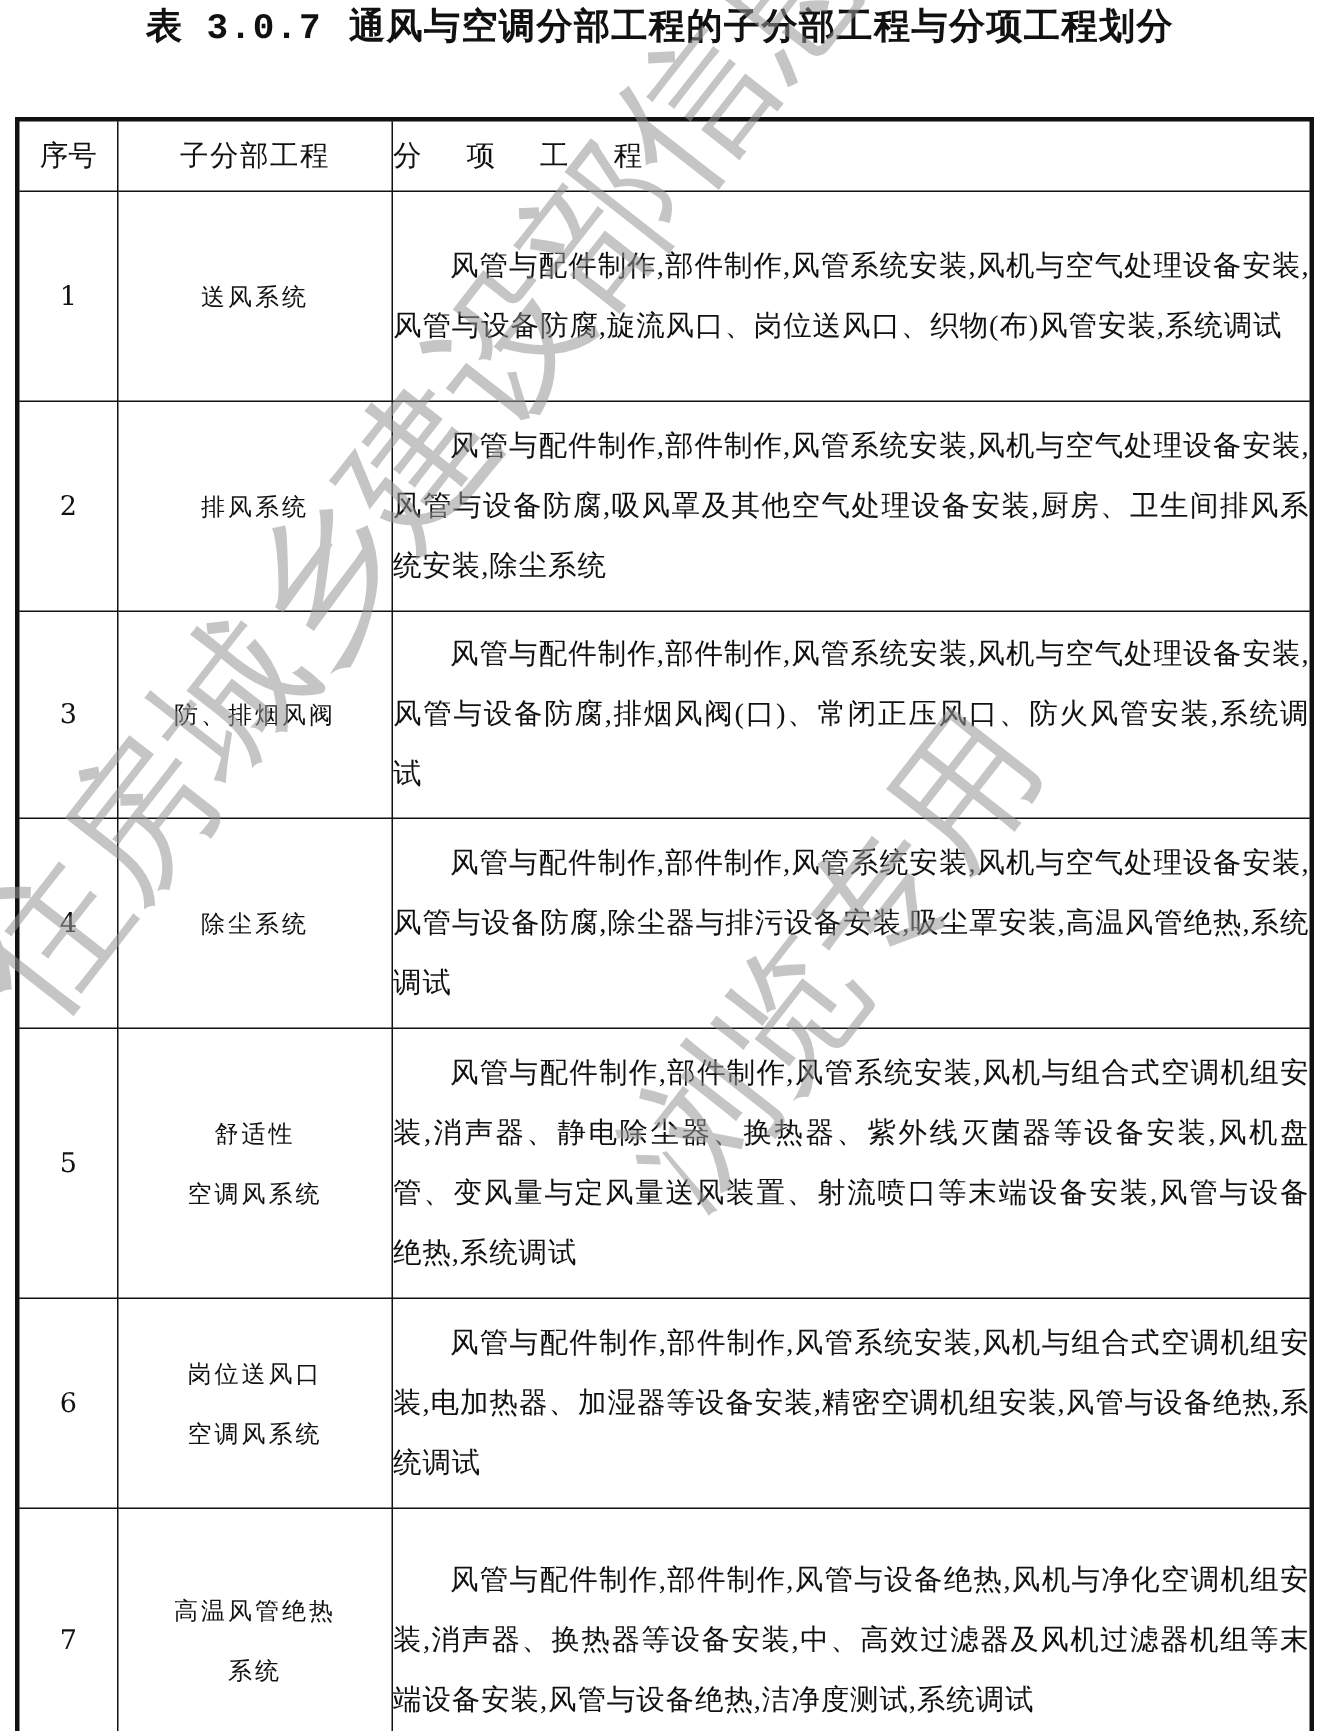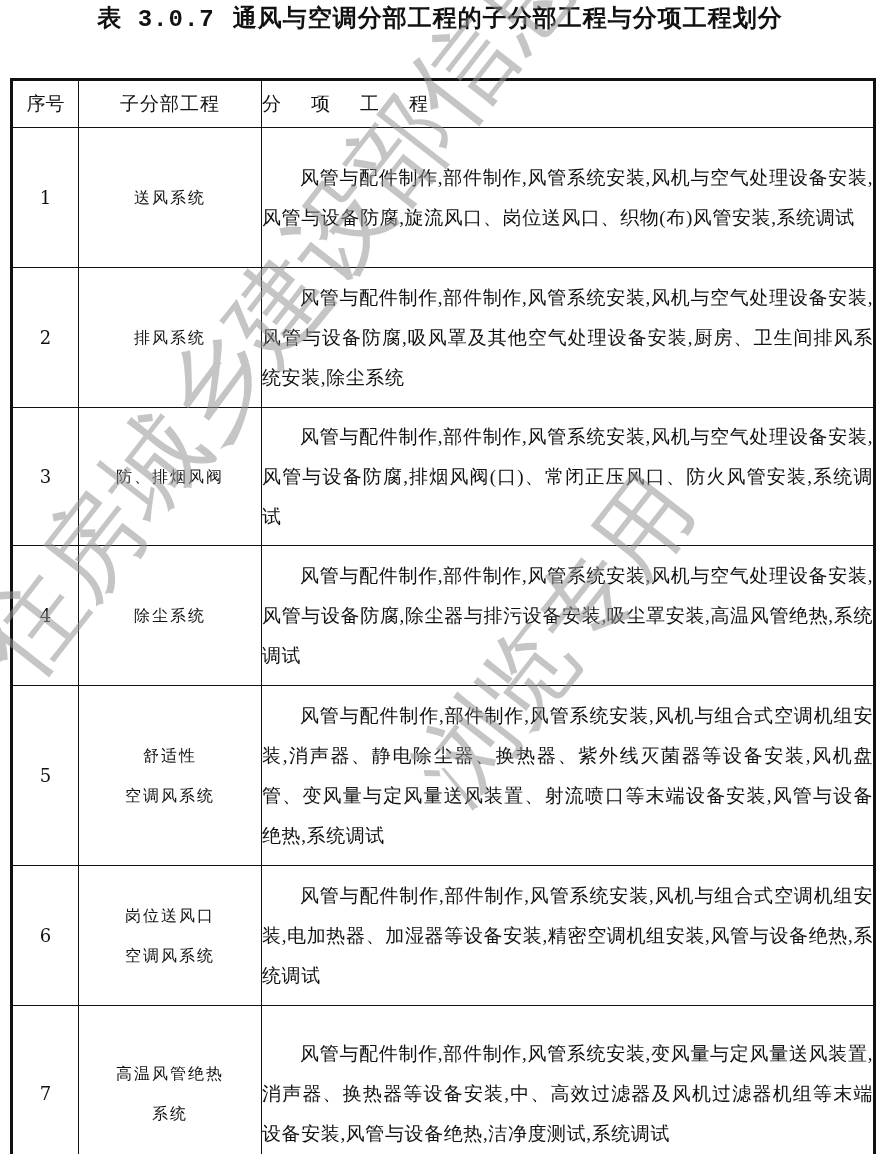--- a/index.html
+++ b/index.html
@@ -122,20 +122,20 @@
           <span class="txt">风管与配件制作,部件制作,风管系统安装,风机与组合式空调机组安装,电加热器、加湿器等设备安装,精密空调机组安装,风管与设备绝热,系统调试</span>
         </td>
     </tr>
     <tr style="height:177px">
       <td class="no">7</td>
       <td class="sub">
           <div>高温风管绝热</div>
           <div>系统</div>
         </td>
       <td class="items">
-          <span class="txt">风管与配件制作,部件制作,风管系统安装,变风量与定风量送风装置,消声器、换热器等设备安装,中、高效过滤器及风机过滤器机组等末端设备安装,风管与设备绝热,洁净度测试,系统调试</span>
+          <span class="txt">风管与配件制作,部件制作,风管与设备绝热,风机与净化空调机组安装,消声器、换热器等设备安装,中、高效过滤器及风机过滤器机组等末端设备安装,风管与设备绝热,洁净度测试,系统调试</span>
         </td>
     </tr>
   </tbody>
 </table>
 
 <div class="watermark wm1">住房城乡建设部信息公开</div>
 <div class="watermark wm2">浏览专用</div>
 
 </body></html>

